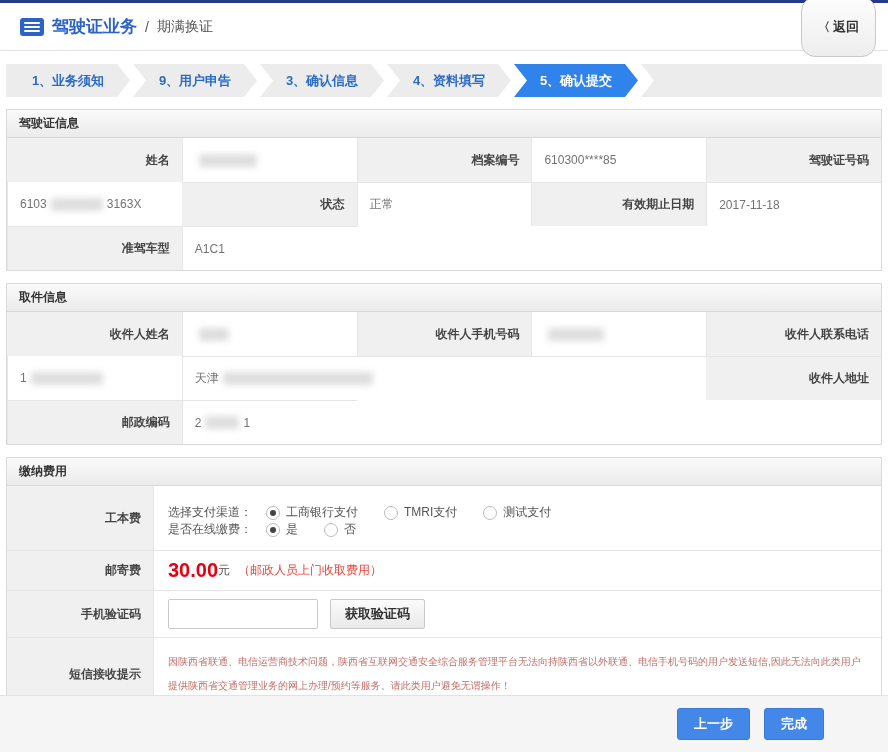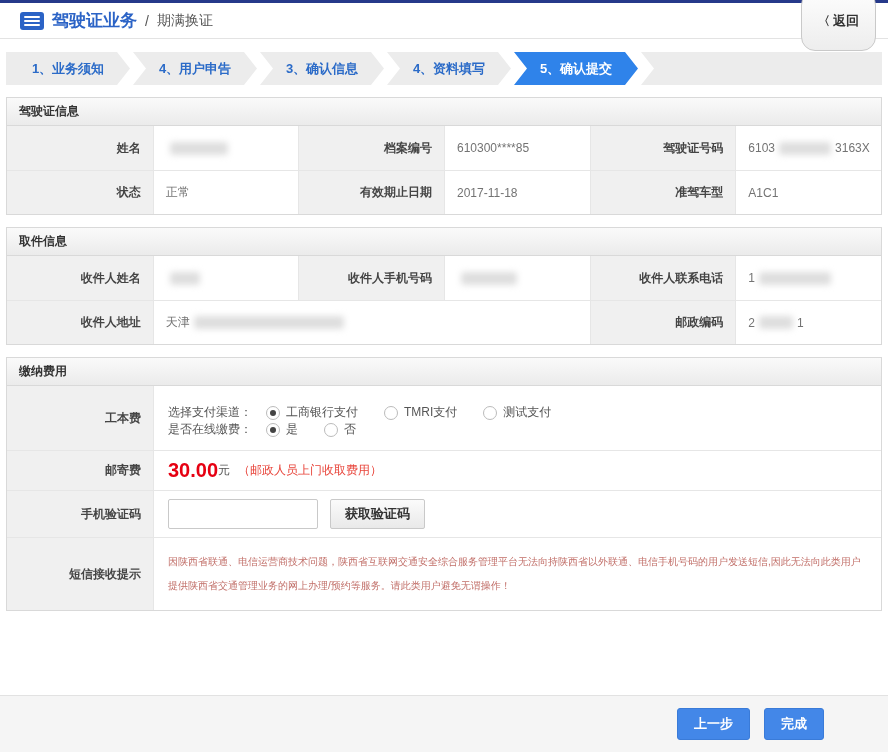--- a/index.html
+++ b/index.html
@@ -1,21 +1,21 @@
 <!DOCTYPE html>
 <html><head>
 <meta charset="utf-8">
 <style>
   * { margin: 0; padding: 0; box-sizing: border-box; }
   html, body { width: 888px; height: 756px; overflow: hidden; background: #fff;
     font-family: "Liberation Sans", "DejaVu Sans", sans-serif; }
   .topbar { height: 3px; background: #26398a; }
 
   
-  .header { height: 36px; display: flex; align-items: center; padding: 0 12px 0 20px;
+  .header { height: 48px; display: flex; align-items: center; padding: 0 12px 0 20px;
     border-bottom: 1px solid #e3e3e3; background: #fff; }
   .hd-icon { width: 24px; height: 18px; background: #2b63c6; border-radius: 3px;
     display: inline-flex; flex-direction: column; justify-content: center; gap: 2px;
     padding: 3px 4px; margin-right: 8px; }
   .hd-icon i { display: block; height: 2px; background: #fff; border-radius: 1px; }
   .hd-title { color: #2b63c6; font-size: 17px; font-weight: bold; }
   .hd-sub { color: #555; font-size: 14px; margin-left: 8px; }
   .back-btn { margin-left: auto; background: linear-gradient(#fdfdfd, #ededed);
     border: 1px solid #c9c9c9; border-radius: 14px; padding: 20px 16px; font-size: 13px;
     color: #333; cursor: pointer; font-weight: bold; }
@@ -29,21 +29,21 @@
     clip-path: polygon(0 0, calc(100% - 13px) 0, 100% 50%, calc(100% - 13px) 100%, 0 100%, 13px 50%); }
   .step.first { clip-path: polygon(0 0, calc(100% - 13px) 0, 100% 50%, calc(100% - 13px) 100%, 0 100%); }
   .step.active { background: #2f83ea; color: #fff; }
   .step-filler { flex: 1; background: #ececec;
     clip-path: polygon(0 0, 100% 0, 100% 100%, 0 100%, 13px 50%); }
 
   
   .section { margin: 12px 6px 0 6px; border: 1px solid #d9d9d9; }
   .sec-head { background: linear-gradient(#fafafa, #ebebeb); border-bottom: 1px solid #d9d9d9;
     padding: 5px 12px; font-size: 12px; font-weight: bold; color: #333; }
-  .grid6 { display: grid; grid-template-columns: repeat(6, 1fr); }
+  .grid6 { display: grid; grid-template-columns: repeat(5, 1fr); }
   .cell { min-height: 44px; display: flex; align-items: center; font-size: 12px;
     border-top: 1px solid #e6e6e6; border-left: 1px solid #e6e6e6; }
   .cell.noL { border-left: none; }
   .cell.noT { border-top: none; }
   .lbl { background: #f0f0f0; color: #444; font-weight: bold; justify-content: flex-end;
     padding-right: 12px; text-align: right; }
   .val { background: #fff; color: #737373; padding-left: 12px; }
   .span3 { grid-column: span 3; }
   .redact { display: inline-block; height: 13px; background: #dedede; border-radius: 3px;
     filter: blur(3px); vertical-align: middle; margin: 0 4px; }
@@ -97,21 +97,21 @@
       <i></i>
     </span>
   <span class="hd-title">驾驶证业务</span>
   <span class="hd-sub">/</span>
   <span class="hd-sub">期满换证</span>
   <button class="back-btn"><span class="arr">〈</span><span>返回</span></button>
 </div>
 
 <div class="steps">
   <div class="step first">1、业务须知</div>
-  <div class="step">4、用户申告</div>
+  <div class="step">9、用户申告</div>
   <div class="step">3、确认信息</div>
   <div class="step">4、资料填写</div>
   <div class="step active">5、确认提交</div>
   <div class="step-filler"></div>
 </div>
 
 <div class="section">
   <div class="sec-head">驾驶证信息</div>
   <div class="grid6">
     <div class="cell lbl noL noT">姓名</div>
@@ -146,25 +146,25 @@
     <div class="cell lbl noT">收件人手机号码</div>
     <div class="cell val noT">
         <span class="redact" style="width:56px"></span>
       </div>
     <div class="cell lbl noT">收件人联系电话</div>
     <div class="cell val noT">
         <span>1</span>
         <span class="redact" style="width:72px"></span>
       </div>
 
-    <div class="cell lbl noL">收件人地址</div>
     <div class="cell val span3">
         <span>天津</span>
         <span class="redact" style="width:150px"></span>
       </div>
+    <div class="cell lbl noL">收件人地址</div>
     <div class="cell lbl">邮政编码</div>
     <div class="cell val">
         <span>2</span>
         <span class="redact" style="width:34px"></span>
         <span>1</span>
       </div>
   </div>
 </div>
 
 <div class="section">

